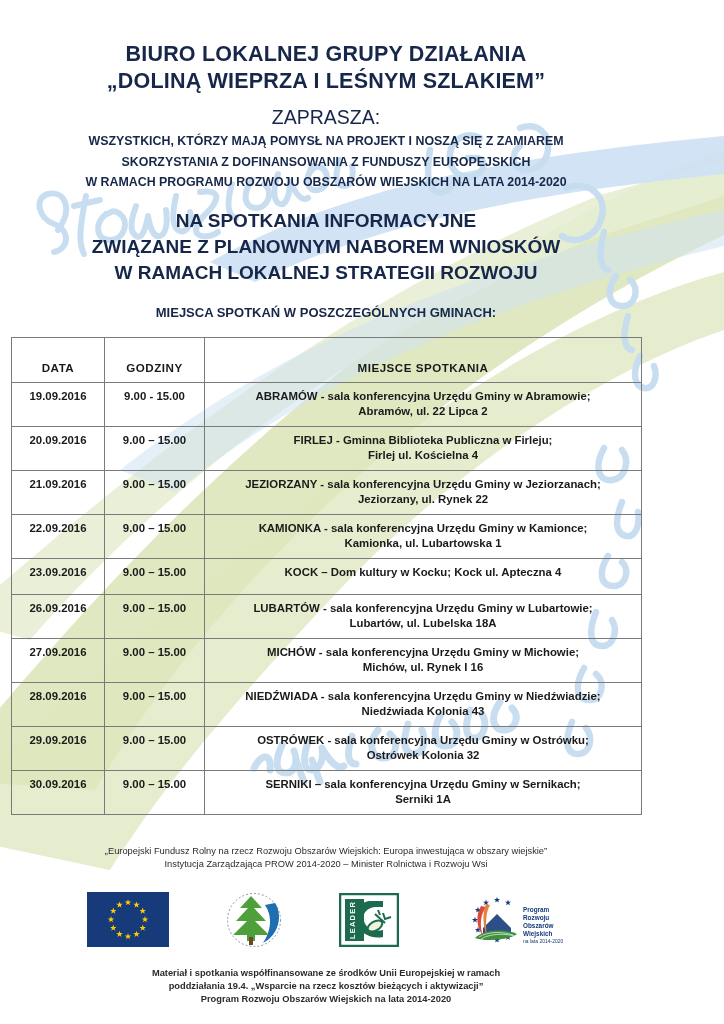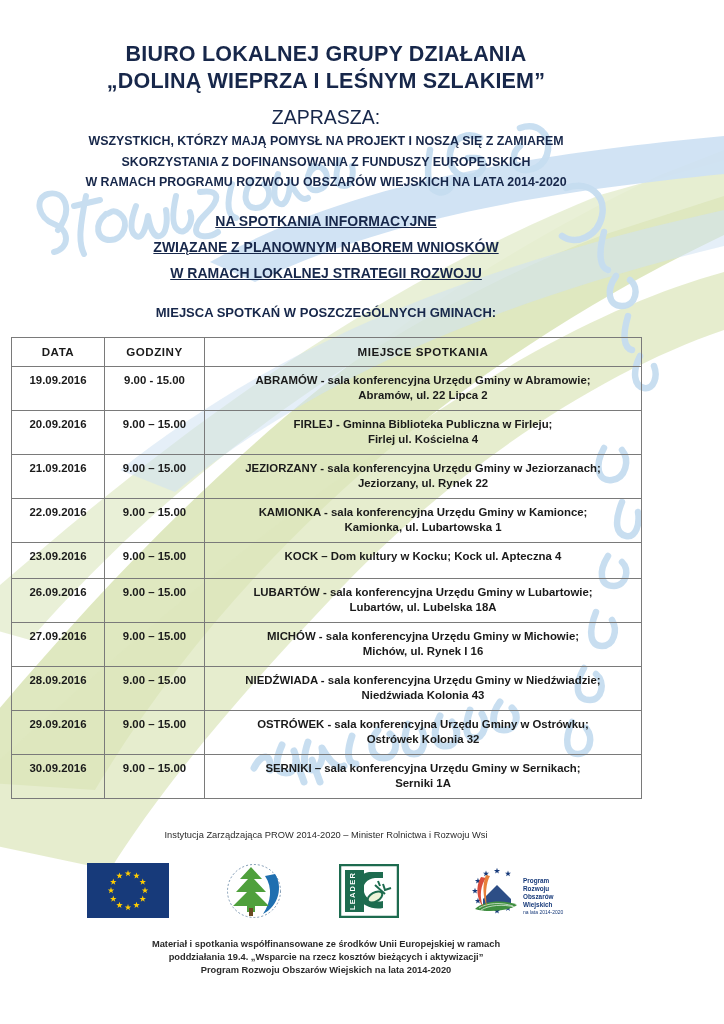--- a/index.html
+++ b/index.html
@@ -59,26 +59,25 @@
   .t-sub {
     margin-top: 4px;
     font-size: 12.4px;
     font-weight: bold;
     color: #17274a;
     line-height: 16.5px;
     white-space: nowrap;
   }
   .t-big {
     margin-top: 17px;
-    font-size: 14px;
+    font-size: 19px;
     font-weight: bold;
     color: #17274a;
     line-height: 26px;
     white-space: nowrap;
-    text-decoration: underline;
   }
   .t-places {
     margin-top: 18px;
     font-size: 13px;
     font-weight: bold;
     color: #17274a;
     line-height: 17px;
   }
 
   
@@ -101,21 +100,21 @@
     vertical-align: top;
     padding-top: 6px;
     padding-bottom: 6px;
     background: transparent;
   }
   table.schedule th {
     font-size: 11.6px;
     letter-spacing: .5px;
     height: 20px;
     vertical-align: middle;
-    padding-top: 4px;
+    padding-top: 20px;
     padding-bottom: 4px;
   }
   table.schedule td {
     font-size: 11.4px;
     line-height: 15px;
   }
   col.c-date  { width: 93px; }
   col.c-hours { width: 100px; }
   col.c-place { width: 437px; }
   tbody tr { height: 44px; }
@@ -337,20 +336,21 @@
               <td class="place">
                 <div>SERNIKI – sala konferencyjna Urzędu Gminy w Sernikach;</div>
                 <div>Serniki 1A</div>
               </td>
             </tr>
           </tbody>
       </table>
     </div>
 
     <div class="footnote-top">
+      <div>„Europejski Fundusz Rolny na rzecz Rozwoju Obszarów Wiejskich: Europa inwestująca w obszary wiejskie”</div>
       <div>Instytucja Zarządzająca PROW 2014-2020 – Minister Rolnictwa i Rozwoju Wsi</div>
     </div>
 
     <div class="logos">
 
       <div class="logo-box">
         <svg width="82" height="55" viewBox="0 0 82 55">
           <rect x="0" y="0" width="82" height="55" fill="#173a7a"></rect>
           <g fill="#ffcc00">
             <g id="eustars">

